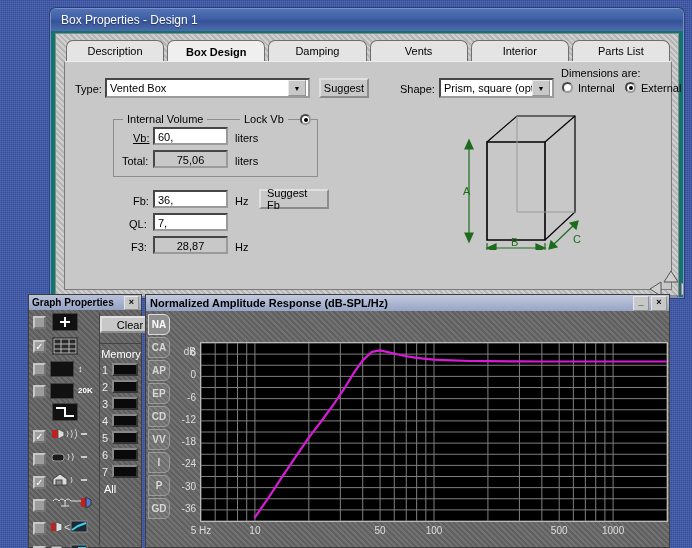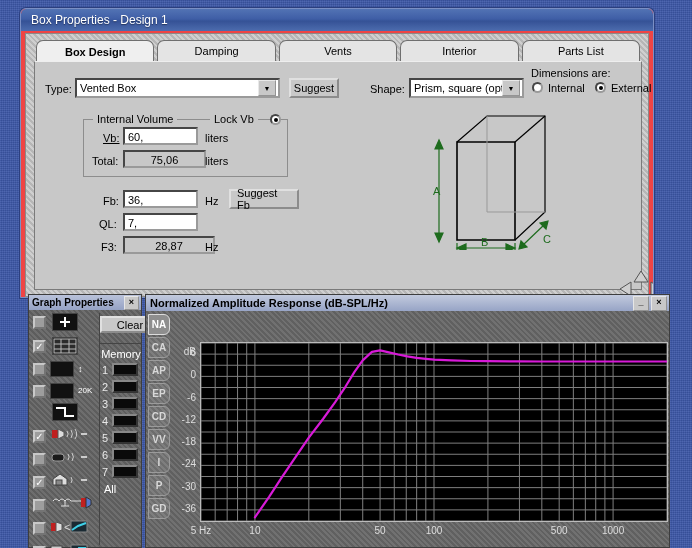--- a/index.html
+++ b/index.html
@@ -12,22 +12,22 @@
   #desktop{
     position:absolute;inset:0;
     background-color:#3c57a8;
     background-image:
       repeating-linear-gradient(0deg, rgba(255,255,255,.05) 0 1px, rgba(0,0,0,.05) 1px 2px),
       repeating-linear-gradient(90deg, rgba(255,255,255,.045) 0 1px, rgba(0,0,0,.05) 1px 2px);
   }
 
   
   #boxwin{
-    position:absolute;left:20px;top:8px;width:632px;height:288px;
-    background:#ef4444;
+    position:absolute;left:50px;top:8px;width:632px;height:288px;
+    background:#0f766e;
     border:1px solid #7b8fc4;
     border-radius:6px 6px 0 0;
     box-shadow:0 0 0 1px #2c3f7e;
     overflow:hidden;
   }
   #boxwin .titlebar{
     height:22px;
     background:linear-gradient(180deg,#5273b4 0%, #3f5ea6 45%, #355296 55%, #4d6cae 100%);
     color:#ffffff;font-size:12px;line-height:22px;padding-left:10px;
     font-weight:400;
@@ -171,20 +171,21 @@
 
 <div id="desktop"></div>
 
 <div id="boxwin">
   <div class="titlebar">
     <span>Box Properties - Design 1</span>
   </div>
   <div class="winbody">
 
     <div class="tabstrip">
+      <div class="tab">Description</div>
       <div class="tab active">Box Design</div>
       <div class="tab">Damping</div>
       <div class="tab">Vents</div>
       <div class="tab">Interior</div>
       <div class="tab">Parts List</div>
     </div>
 
     <div class="tabpage">
 
       <span class="lbl" style="position:absolute;left:10px;top:21px;">Type:</span>
@@ -209,33 +210,33 @@
       <div class="grpbox" style="left:48px;top:57px;width:205px;height:58px;"></div>
       <span class="grplegend" style="left:58px;top:51px;">Internal Volume</span>
       <span class="grplegend" style="left:175px;top:51px;">Lock Vb</span>
       <span class="radio on" style="position:absolute;left:235px;top:52px;"></span>
 
       <span class="lbl" style="position:absolute;left:68px;top:70px;text-decoration:underline;">Vb:</span>
       <div class="fld" style="position:absolute;left:88px;top:65px;width:75px;">60,</div>
       <span class="lbl" style="position:absolute;left:170px;top:70px;">liters</span>
 
       <span class="lbl" style="position:absolute;left:57px;top:93px;">Total:</span>
-      <div class="fld ro" style="position:absolute;left:88px;top:88px;width:83px;text-align:center;">75,06</div>
+      <div class="fld ro" style="position:absolute;left:88px;top:88px;width:75px;text-align:center;">75,06</div>
       <span class="lbl" style="position:absolute;left:170px;top:93px;">liters</span>
 
       <span class="lbl" style="position:absolute;left:68px;top:133px;">Fb:</span>
       <div class="fld" style="position:absolute;left:88px;top:128px;width:75px;">36,</div>
       <span class="lbl" style="position:absolute;left:170px;top:133px;">Hz</span>
       <div class="btn" style="position:absolute;left:194px;top:127px;width:70px;">Suggest Fb</div>
 
       <span class="lbl" style="position:absolute;left:64px;top:156px;">QL:</span>
       <div class="fld" style="position:absolute;left:88px;top:151px;width:75px;">7,</div>
 
       <span class="lbl" style="position:absolute;left:66px;top:179px;">F3:</span>
-      <div class="fld ro" style="position:absolute;left:88px;top:174px;width:92px;">28,87</div>
+      <div class="fld ro" style="position:absolute;left:88px;top:174px;width:75px;">28,87</div>
       <span class="lbl" style="position:absolute;left:170px;top:179px;">Hz</span>
 
       <svg style="position:absolute;left:380px;top:38px;" width="170" height="150">
 
         <polygon points="42,42 100,42 100,140 42,140" fill="none" stroke="#000" stroke-width="1.6"></polygon>
         <polyline points="42,42 72,16 130,16 130,112 100,140" fill="none" stroke="#000" stroke-width="1.2"></polyline>
         <line x1="100" y1="42" x2="130" y2="16" stroke="#000" stroke-width="1.2"></line>
         <line x1="72" y1="16" x2="72" y2="112" stroke="#999" stroke-width="1"></line>
         <line x1="72" y1="112" x2="130" y2="112" stroke="#999" stroke-width="1"></line>
 
@@ -300,21 +301,21 @@
             <line x1="1" y1="6" x2="23" y2="6" stroke="#bbb"></line>
             <line x1="1" y1="11" x2="23" y2="11" stroke="#bbb"></line>
           </svg>
       </span>
     </div>
     <div style="display:flex;align-items:center;gap:4px;margin-bottom:6px;">
       <span class="ckbox"></span>
       <span class="iconbox" style="width:22px;height:14px;"></span>
       <span style="color:#fff;font-size:9px;line-height:8px;">↕</span>
     </div>
-    <div style="display:flex;align-items:center;gap:4px;margin-bottom:4px;">
+    <div style="display:flex;align-items:center;gap:4px;margin-bottom:4px;font-weight:bold;">
       <span class="ckbox"></span>
       <span class="iconbox" style="width:22px;height:14px;"></span>
       <span style="color:#fff;font-size:8px;line-height:8px;">20K</span>
     </div>
     <div style="display:flex;align-items:center;gap:6px;margin-bottom:6px;padding-left:19px;">
       <span class="iconbox" style="width:24px;height:16px;">
         <svg width="24" height="16">
             <polyline points="3,4 12,4 12,12 21,12" fill="none" stroke="#fff" stroke-width="2"></polyline>
           </svg>
       </span>

